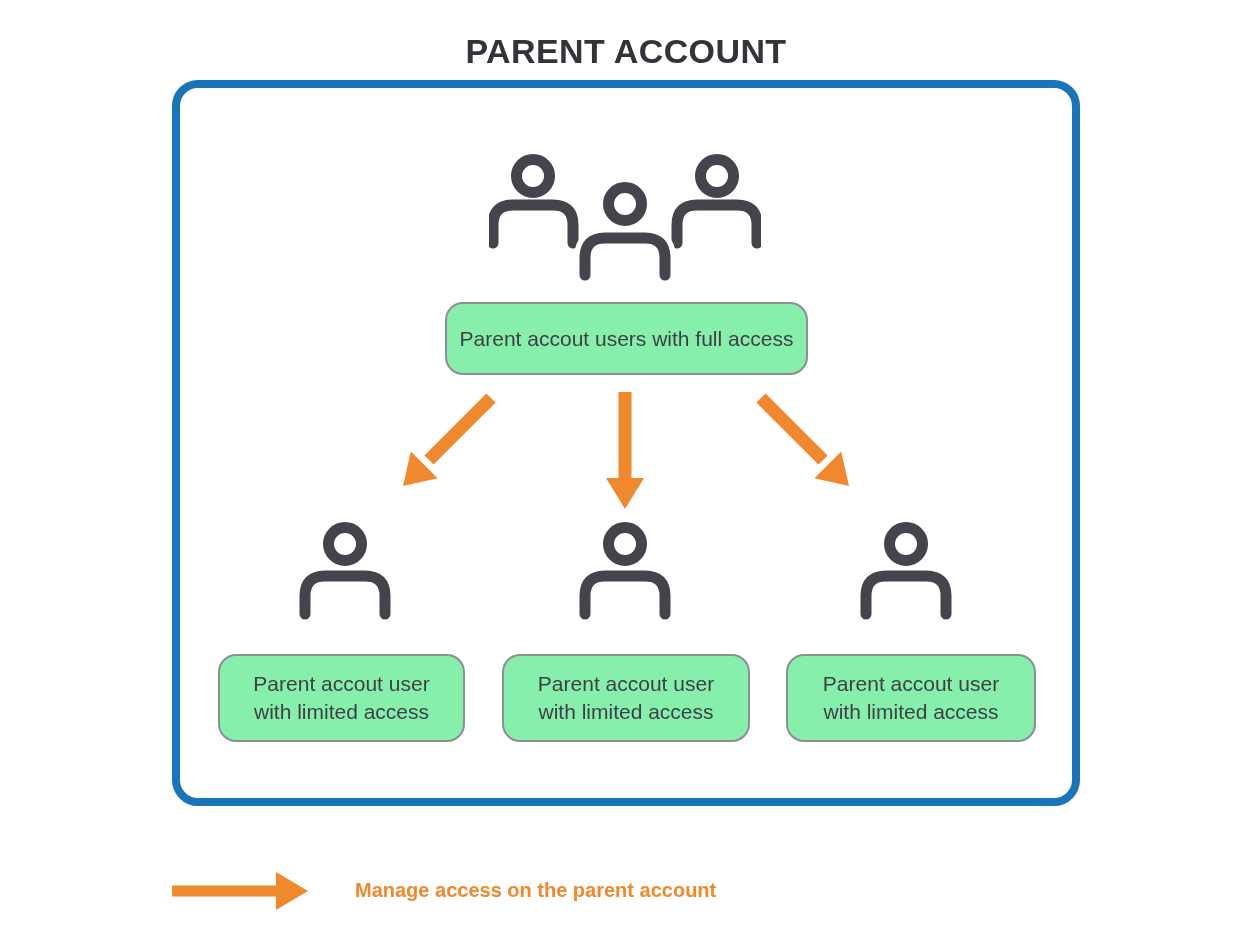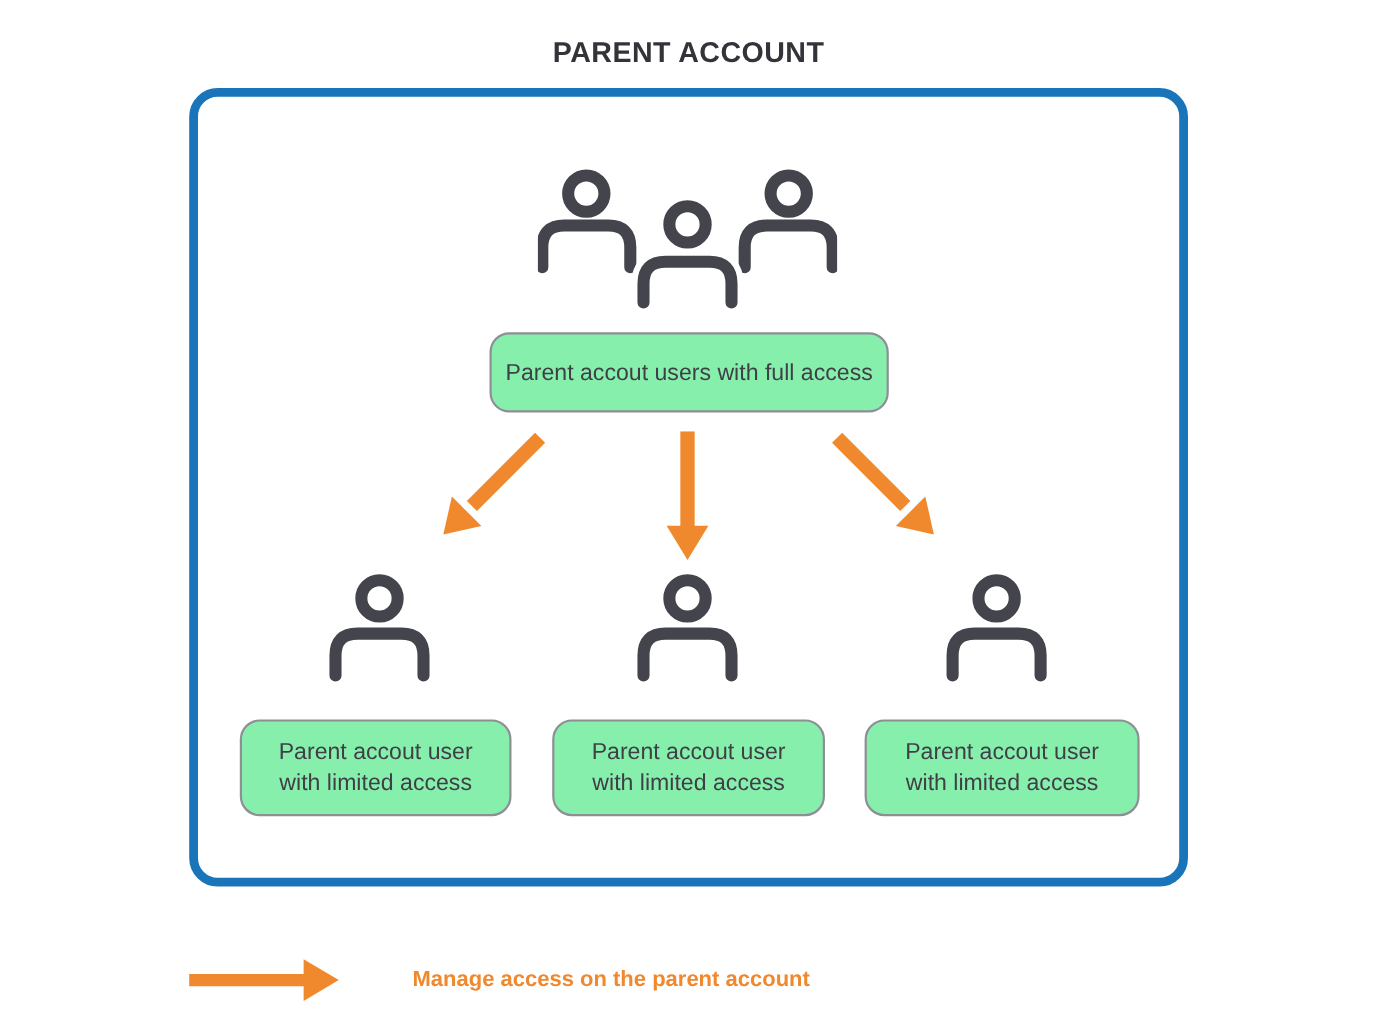--- a/index.html
+++ b/index.html
@@ -15,21 +15,21 @@
     position:relative;
     width:1252px;height:934px;
     background:#ffffff;
     font-family:"Liberation Sans", sans-serif;
     overflow:hidden;
   }
   .title{
     position:absolute;
     left:172px;top:32px;width:908px;
     text-align:center;
-    font-size:26px;font-weight:700;
+    font-size:34px;font-weight:700;
     letter-spacing:.4px;
     color:#33333a;
   }
   .account-box{
     position:absolute;
     left:172px;top:80px;width:908px;height:726px;
     border:8px solid var(--accent-blue,#1a74b9);
     border-radius:26px;
     background:#ffffff;
   }
@@ -53,21 +53,20 @@
   .ink{stroke:var(--icon-dark,#44444c);fill:none;stroke-width:11;stroke-linecap:round;}
   .halo{stroke:#ffffff;fill:none;stroke-width:22;stroke-linecap:round;}
   .orange-line{stroke:var(--accent-orange,#f0882d);stroke-width:13;fill:none;}
   .orange-fill{fill:var(--accent-orange,#f0882d);}
   .legend-label{
     position:absolute;
     left:355px;top:879px;
     font-size:20px;font-weight:700;
     color:var(--accent-orange,#f0882d);
     white-space:nowrap;
-    margin-left:20px;
   }
 </style>
 <title>PARENT ACCOUNT</title></head>
 <body>
 
 <div class="page">
 
   <div class="title">PARENT ACCOUNT</div>
 
   <div class="account-box"></div>

